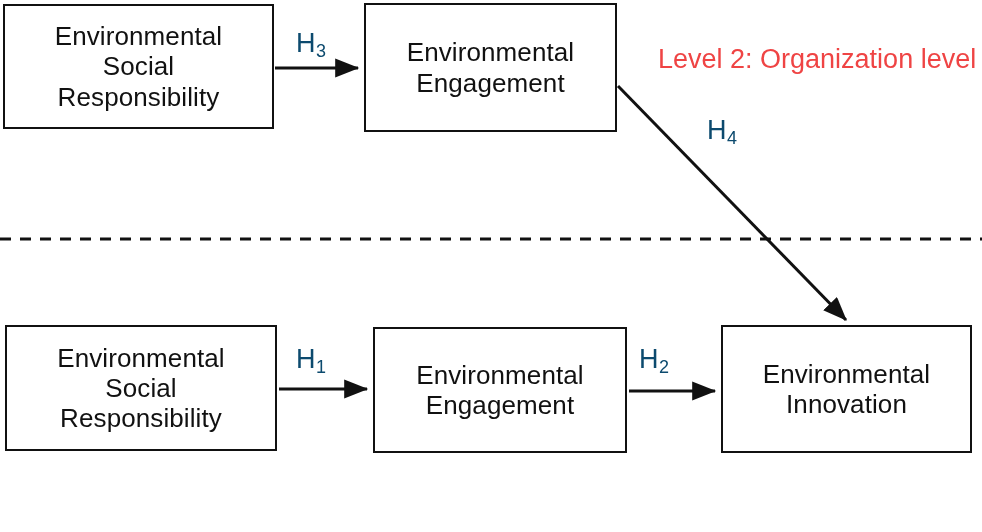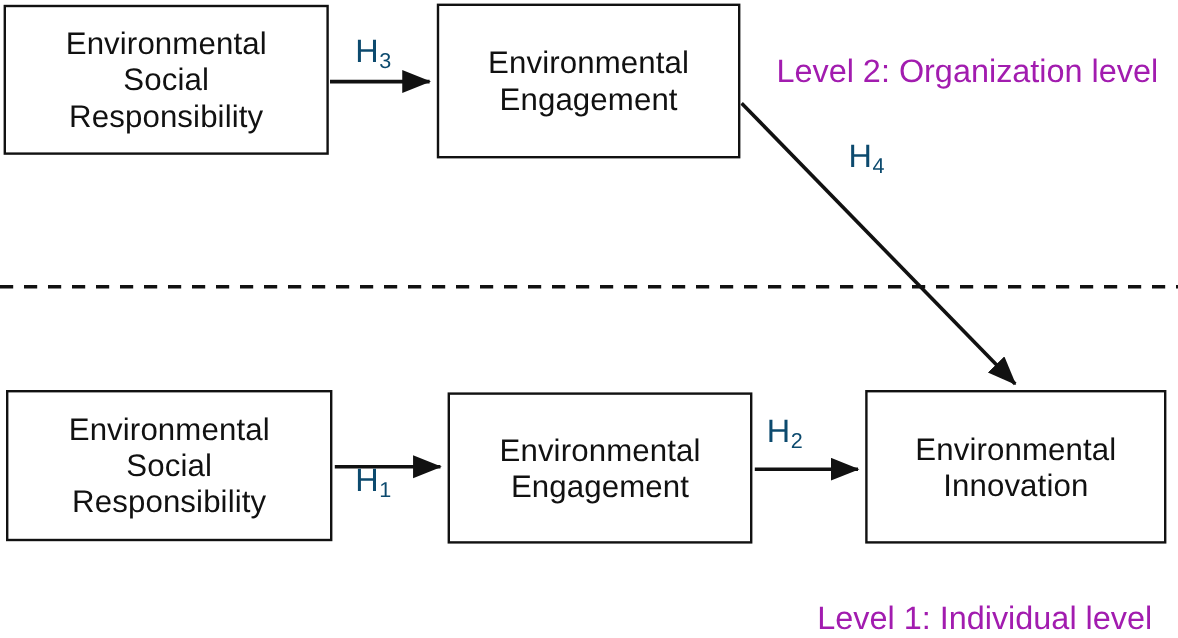--- a/index.html
+++ b/index.html
@@ -51,30 +51,31 @@
   }
   .h-label sub {
     font-size: 18px;
     line-height: 0;
     vertical-align: baseline;
     position: relative;
     top: 5px;
     left: 0.5px;
   }
   #h3-label { left: 296px; top: 30px; }
-  #h1-label { left: 296px; top: 346px; margin-top: 41px; }
+  #h1-label { left: 296px; top: 346px; }
   #h2-label { left: 639px; top: 346px; }
   #h4-label { left: 707px; top: 117px; }
 
   .level-label {
     position: absolute;
-    color: #a21caf;
+    color: #ef4444;
     font-size: 27px;
     line-height: 1;
     white-space: nowrap;
+    margin-left: 11px;
   }
   #level2-label { left: 647px; top: 46px; }
   #level1-label { left: 681px; top: 502px; }
 
   svg.overlay {
     position: absolute;
     left: 0;
     top: 0;
     width: 982px;
     height: 532px;
@@ -138,15 +139,14 @@
   <div class="h-label" id="h3-label"><span>H</span><sub>3</sub></div>
 
   <div class="h-label" id="h1-label"><span>H</span><sub>1</sub></div>
 
   <div class="h-label" id="h2-label"><span>H</span><sub>2</sub></div>
 
   <div class="h-label" id="h4-label"><span>H</span><sub>4</sub></div>
 
   <div class="level-label" id="level2-label">Level 2: Organization level</div>
 
-  <div class="level-label" id="level1-label">Level 1: Individual level</div>
 
 </div>
 
 </body></html>

